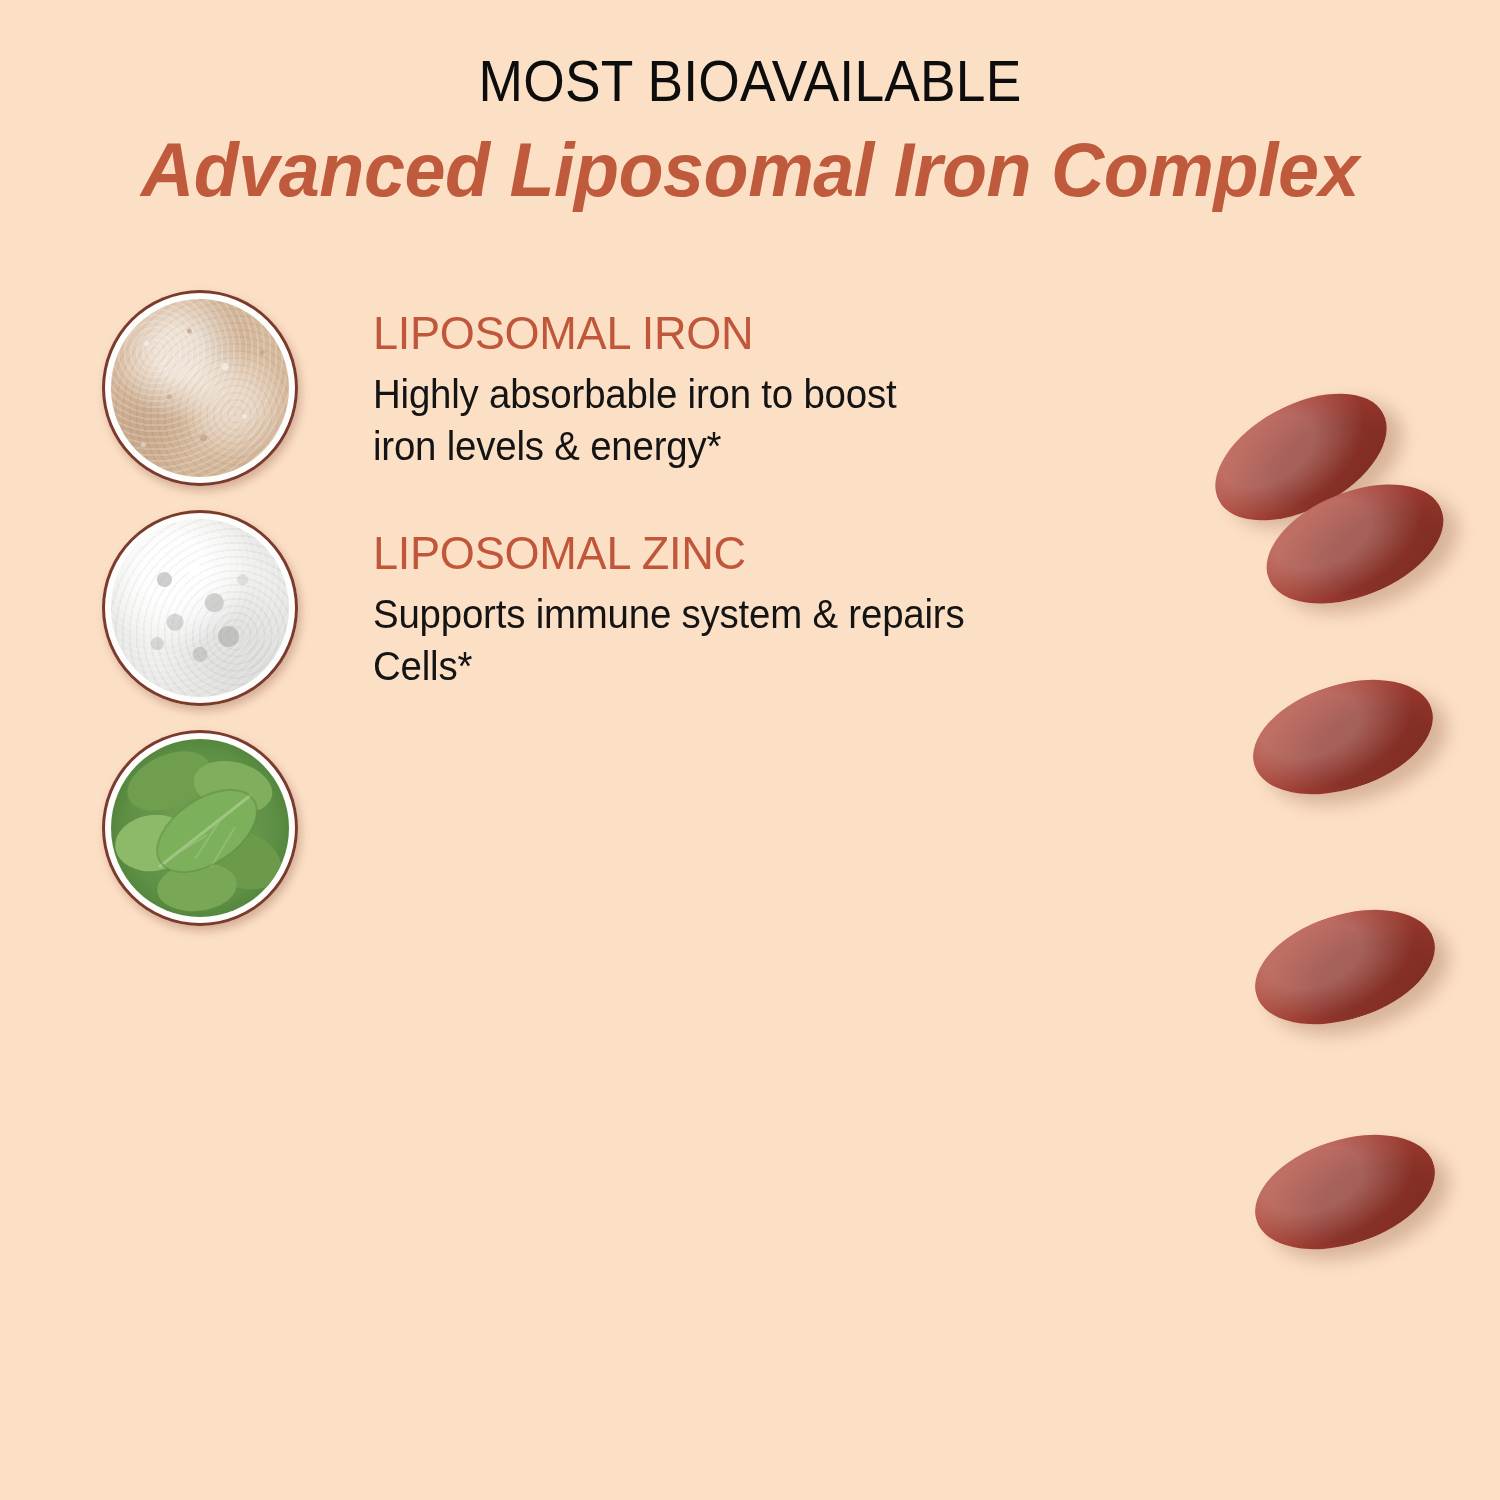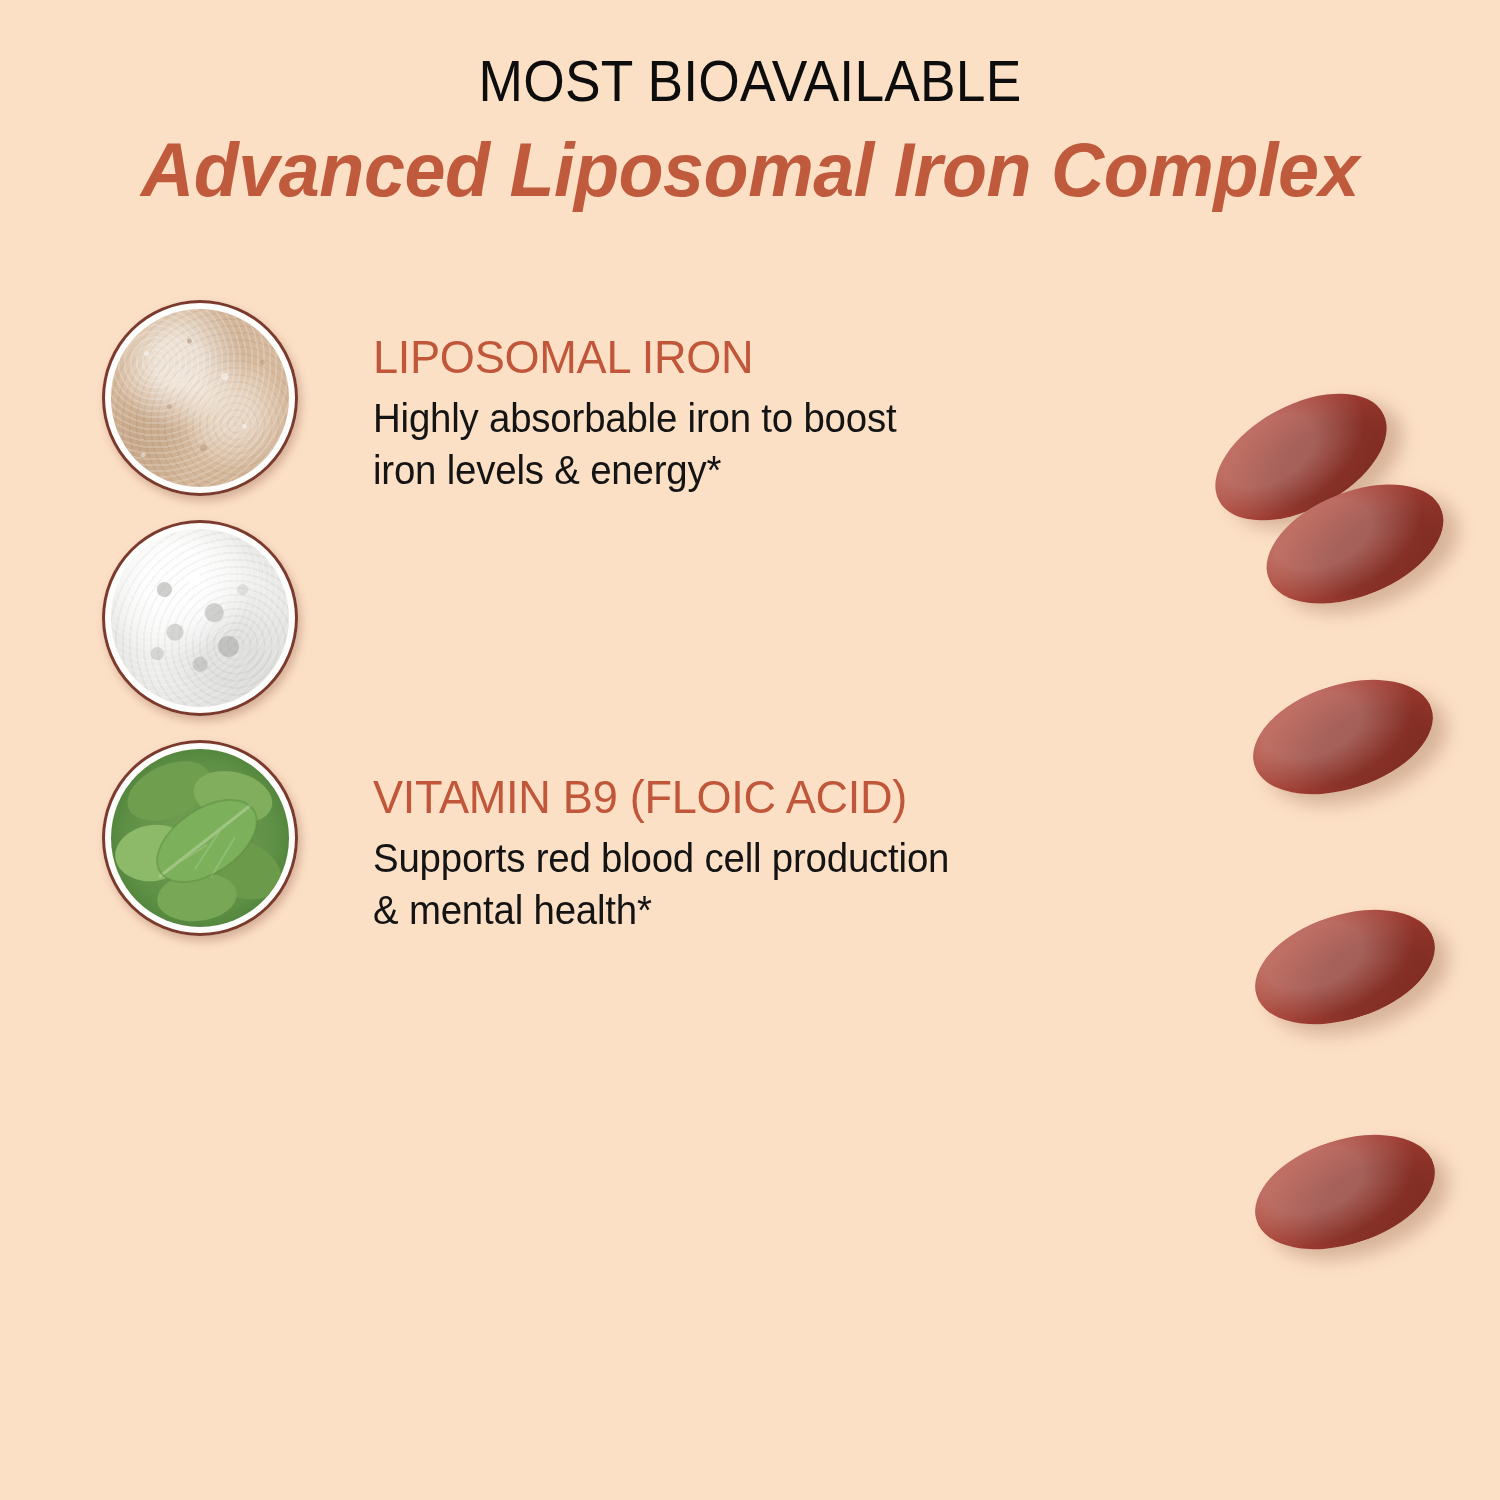--- a/index.html
+++ b/index.html
@@ -44,21 +44,21 @@
   
   .features {
     position:absolute;
     top:276px;
     left:96px;
     width:960px;
   }
 
   .feature {
     display:flex;
-    align-items:flex-end;
+    align-items:center;
     height:220px;
   }
 
   .badge {
     position:relative;
     width:196px;
     height:196px;
     min-width:196px;
     border-radius:50%;
     overflow:hidden;
@@ -221,20 +221,25 @@
       <div class="fbody">Highly absorbable iron to boost
 iron levels &amp; energy*</div>
     </div>
   </div>
 
   <div class="feature">
     <div class="badge">
       <div class="inner pw-zinc">
           <div class="grain"></div>
         </div>
+    </div>
+    <div class="ftext">
+      <div class="fhead">LIPOSOMAL ZINC</div>
+      <div class="fbody">Supports immune system &amp; repairs
+Cells*</div>
     </div>
   </div>
 
   <div class="feature">
     <div class="badge">
       <div class="inner pw-leaf">
         <svg viewBox="0 0 178 178" width="178" height="178">
           <g>
             <ellipse cx="58" cy="42" rx="44" ry="26" fill="#6f9e4e" transform="rotate(-24 58 42)"></ellipse>
             <ellipse cx="122" cy="48" rx="40" ry="25" fill="#80ae5d" transform="rotate(14 122 48)"></ellipse>
@@ -242,25 +247,20 @@
             <ellipse cx="130" cy="120" rx="42" ry="28" fill="#6b9a4a" transform="rotate(22 130 120)"></ellipse>
             <ellipse cx="86" cy="148" rx="40" ry="24" fill="#78a855" transform="rotate(-6 86 148)"></ellipse>
             <ellipse cx="96" cy="92" rx="56" ry="32" fill="#7cb05b" transform="rotate(-34 96 92)"></ellipse>
             <path d="M48 128 L140 56" stroke="#a6c98a" stroke-width="3" fill="none" opacity="0.85"></path>
             <path d="M70 112 L96 96 M84 120 L110 80 M100 128 L124 88" stroke="#9ec382" stroke-width="2" fill="none" opacity="0.6"></path>
             <ellipse cx="96" cy="92" rx="56" ry="32" fill="none" stroke="#5d8a3f" stroke-width="2" transform="rotate(-34 96 92)" opacity="0.5"></ellipse>
           </g>
         </svg>
       </div>
     </div>
-    <div class="ftext">
-      <div class="fhead">VITAMIN B9 (FLOIC ACID)</div>
-      <div class="fbody">Supports red blood cell production
-&amp; mental health*</div>
-    </div>
   </div>
 
 
 
 </div>
 
 <div class="pills">
   <div class="pill" style="left: 1208px; top: 405px; transform: rotate(-28deg);"></div>
   <div class="pill" style="left: 1262px; top: 492px; transform: rotate(-22deg);"></div>
   <div class="pill" style="left: 1250px; top: 685px; transform: rotate(-18deg);"></div>

